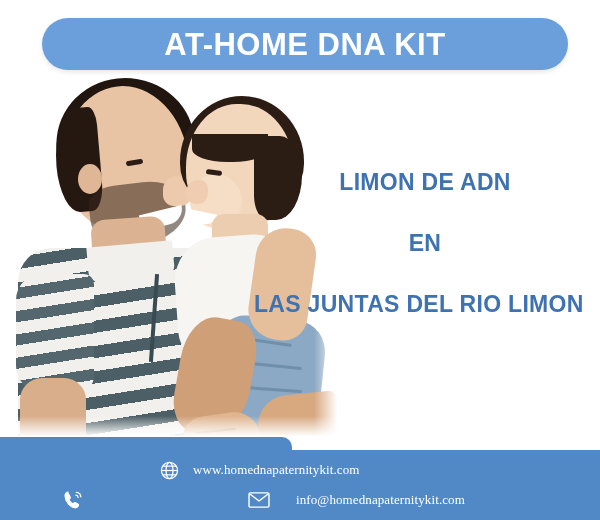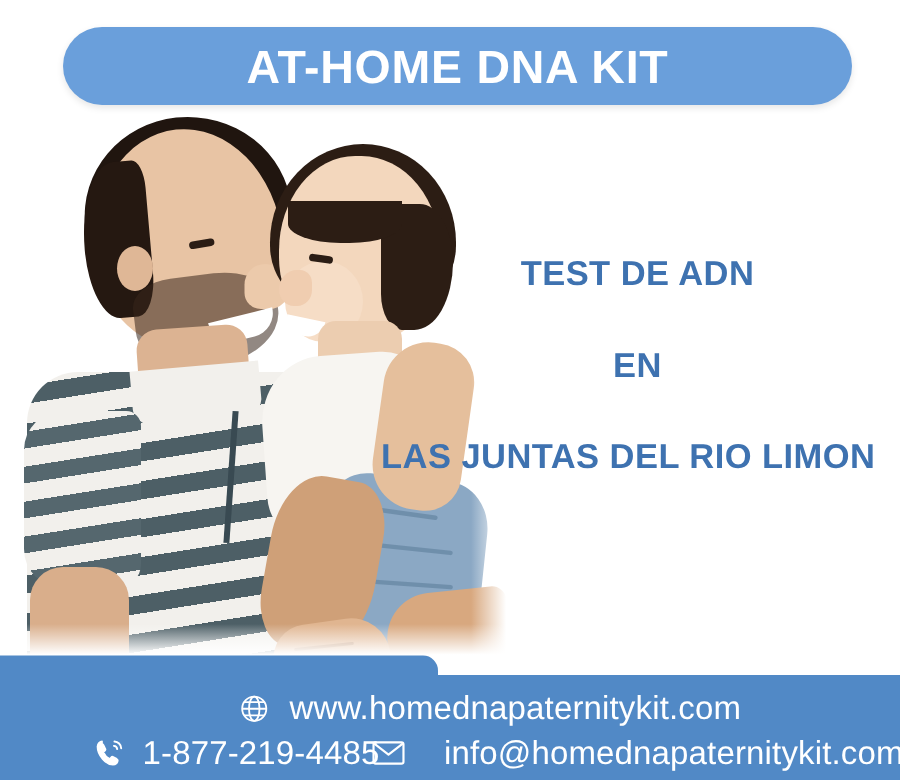--- a/index.html
+++ b/index.html
@@ -466,25 +466,25 @@
     left: 62px;
     top: 52px;
     gap: 11px;
   }
   .row-mail {
     left: 248px;
     top: 52px;
     gap: 26px;
   }
   .footer-text {
-    font-size: 22px;
+    font-size: 13px;
     font-weight: normal;
     white-space: nowrap;
     letter-spacing: 0.1px;
-    font-family: Liberation Sans, sans-serif;
+    font-family: Liberation Serif, serif;
   }
   .footer-icon {
     display: inline-flex;
     align-items: center;
     justify-content: center;
     width: 22px;
     height: 22px;
     flex: none;
   }
   .footer-icon svg { display: block; }
@@ -537,21 +537,21 @@
       <div class="m-hand"></div>
       <div class="m-finger" style="left:196px;top:352px;width:40px;transform:rotate(-6deg);"></div>
       <div class="m-finger" style="left:200px;top:362px;width:42px;transform:rotate(-5deg);"></div>
 
       <div class="photo-fade-right"></div>
       <div class="photo-fade-bottom"></div>
     </div>
   </div>
 
   <div class="headline">
-    <div class="headline-line line-1">TEST DE ADN</div>
+    <div class="headline-line line-1">LIMON DE ADN</div>
     <div class="headline-line line-3">LAS JUNTAS DEL RIO LIMON</div>
     <div class="headline-line line-2">EN</div>
   </div>
 
   <div class="footer">
     <div class="footer-left-block"></div>
     <div class="footer-right-block"></div>
 
     <div class="footer-content">
 
@@ -569,21 +569,20 @@
       </div>
 
       <div class="footer-row row-phone">
         <span class="footer-icon">
           <svg width="22" height="22" viewBox="0 0 24 24" fill="none">
             <path d="M6.6 3.4 C5.1 3.4 3.2 5.0 3.2 7.3 c0 6.4 6.1 13.3 11.3 13.3 c2.2 0 3.6 -1.7 3.6 -3.1 c0 -0.6 -0.4 -1.0 -0.9 -1.3 l-2.5 -1.4 c-0.6 -0.3 -1.2 -0.1 -1.6 0.4 l-0.8 1.1 c-2.1 -1.0 -3.9 -2.9 -4.8 -5.0 l1.1 -0.8 c0.5 -0.4 0.7 -1.0 0.4 -1.6 L7.7 6.3 C7.4 5.7 7.1 5.3 6.6 5.3 Z" fill="#ffffff" stroke="#ffffff" stroke-width="1.1" stroke-linejoin="round"></path>
             <path d="M15.6 3.6 a5.2 5.2 0 0 1 4.9 4.9" stroke="#ffffff" stroke-width="1.4" stroke-linecap="round"></path>
             <path d="M15.2 6.8 a2.6 2.6 0 0 1 2.4 2.4" stroke="#ffffff" stroke-width="1.4" stroke-linecap="round"></path>
           </svg>
         </span>
-        <span class="footer-text">1-877-219-4485</span>
       </div>
 
       <div class="footer-row row-mail">
         <span class="footer-icon">
           <svg width="24" height="20" viewBox="0 0 26 20" fill="none" stroke="#ffffff" stroke-width="1.7" stroke-linejoin="round">
             <rect x="1.2" y="1.6" width="23.6" height="16.8" rx="1.6"></rect>
             <path d="M1.8 2.6 L13 11.2 L24.2 2.6"></path>
           </svg>
         </span>
         <span class="footer-text">info@homednapaternitykit.com</span>

